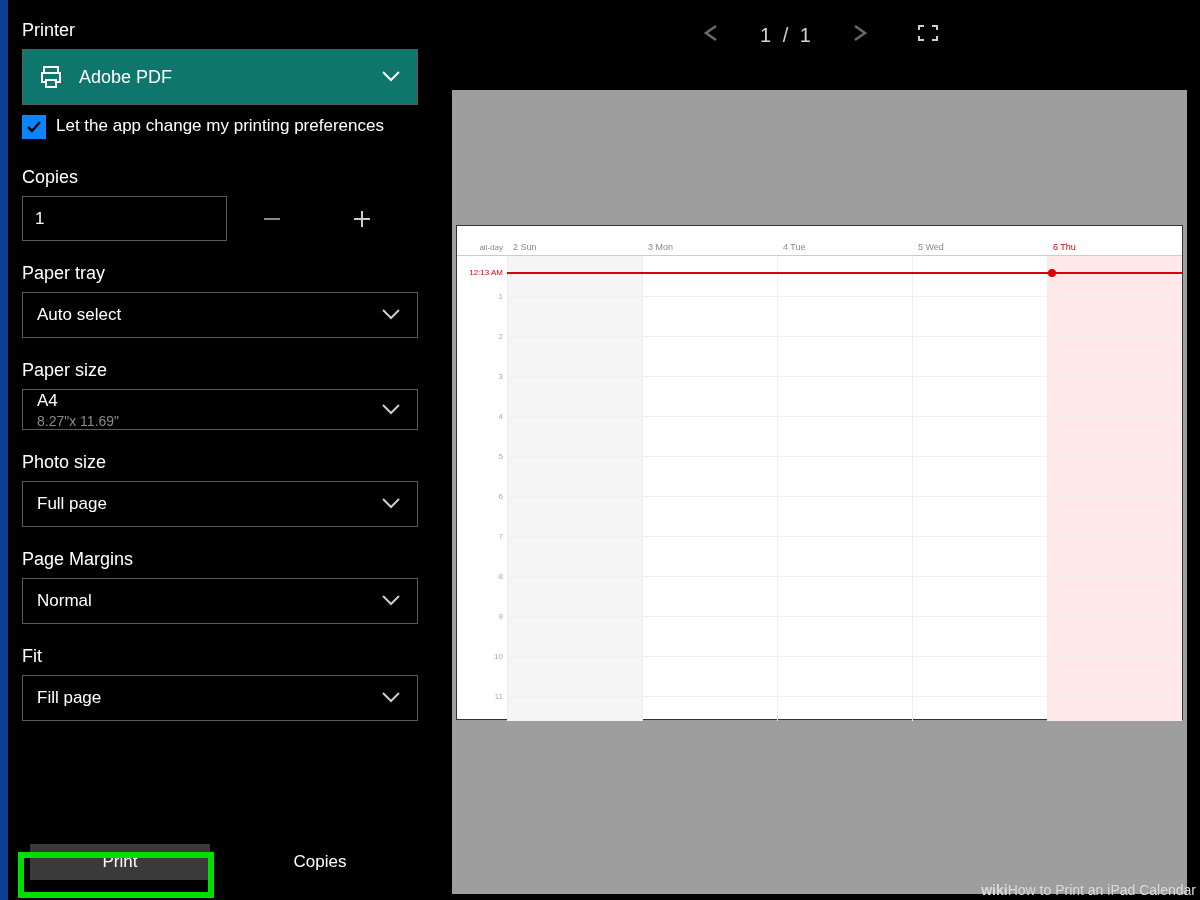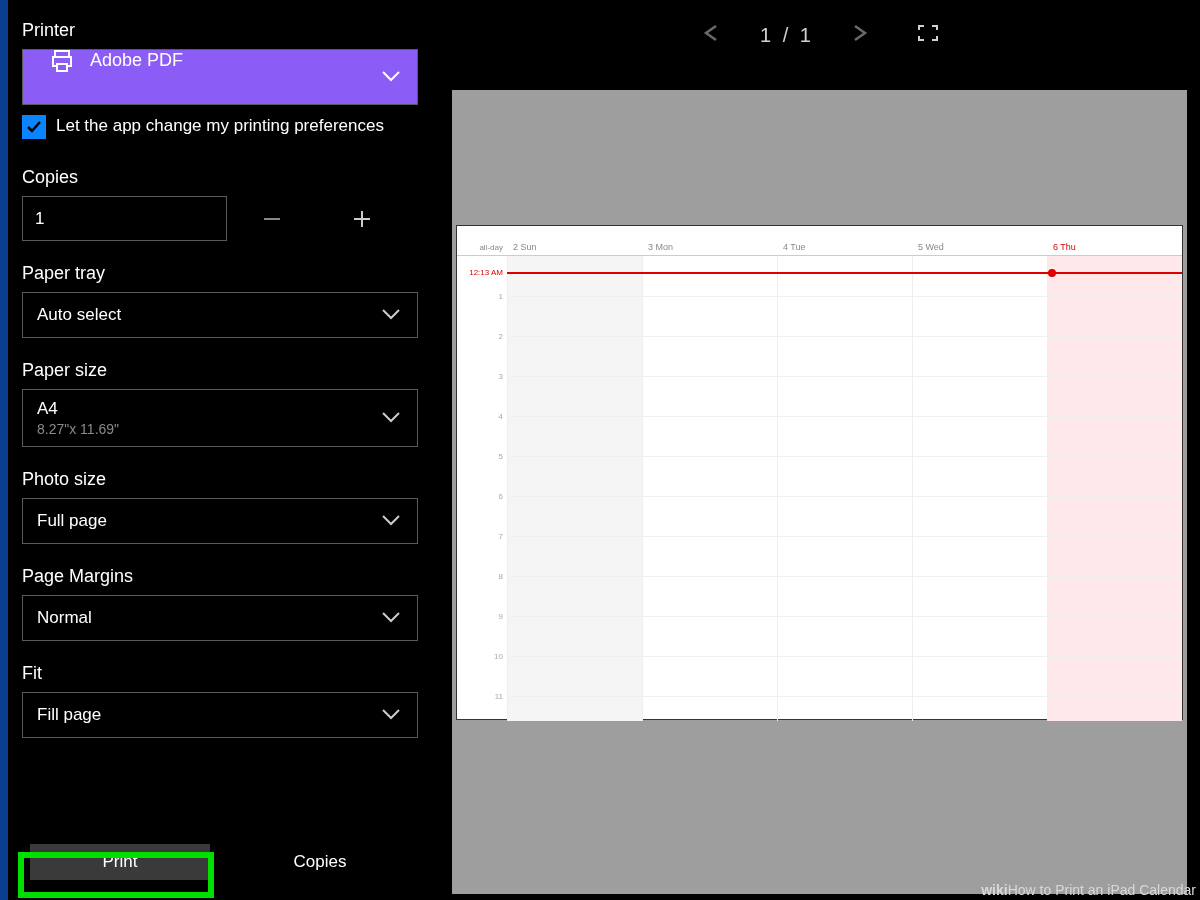--- a/index.html
+++ b/index.html
@@ -25,25 +25,25 @@
   padding: 20px 10px 10px 14px;
 }
 .section-label {
   font-size: 18px;
   font-weight: 400;
   margin-bottom: 8px;
   color: #fff;
 }
 .printer-select {
   border: 1px solid #5a5a5a;
-  background: #8b5cf6;
+  background: #0f766e;
   height: 56px;
   display: flex;
-  align-items: flex-start;
-  padding: 0 25px;
+  align-items: center;
+  padding: 0 14px;
   position: relative;
   margin-bottom: 10px;
 }
 .printer-select .printer-icon {
   width: 28px; height: 22px;
   margin-right: 14px;
 }
 .printer-select .chev {
   position: absolute;
   right: 16px; top: 50%;
@@ -93,21 +93,21 @@
   border: 1px solid #5a5a5a;
   background: #000;
   height: 46px;
   display: flex;
   align-items: center;
   padding: 0 14px;
   position: relative;
   margin-bottom: 22px;
   font-size: 17px;
 }
-.dropdown.tall { height: 58px; flex-direction: column; align-items: flex-start; justify-content: center; }
+.dropdown.tall { height: 41px; flex-direction: column; align-items: flex-start; justify-content: center; }
 .dropdown .sub { color: #8a8a8a; font-size: 14px; margin-top: 2px; }
 .dropdown .chev {
   position: absolute;
   right: 16px; top: 50%;
   transform: translateY(-50%);
 }
 .chev svg { width: 20px; height: 12px; }
 .section { margin-bottom: 18px; }
 .action-row {
   position: absolute;

